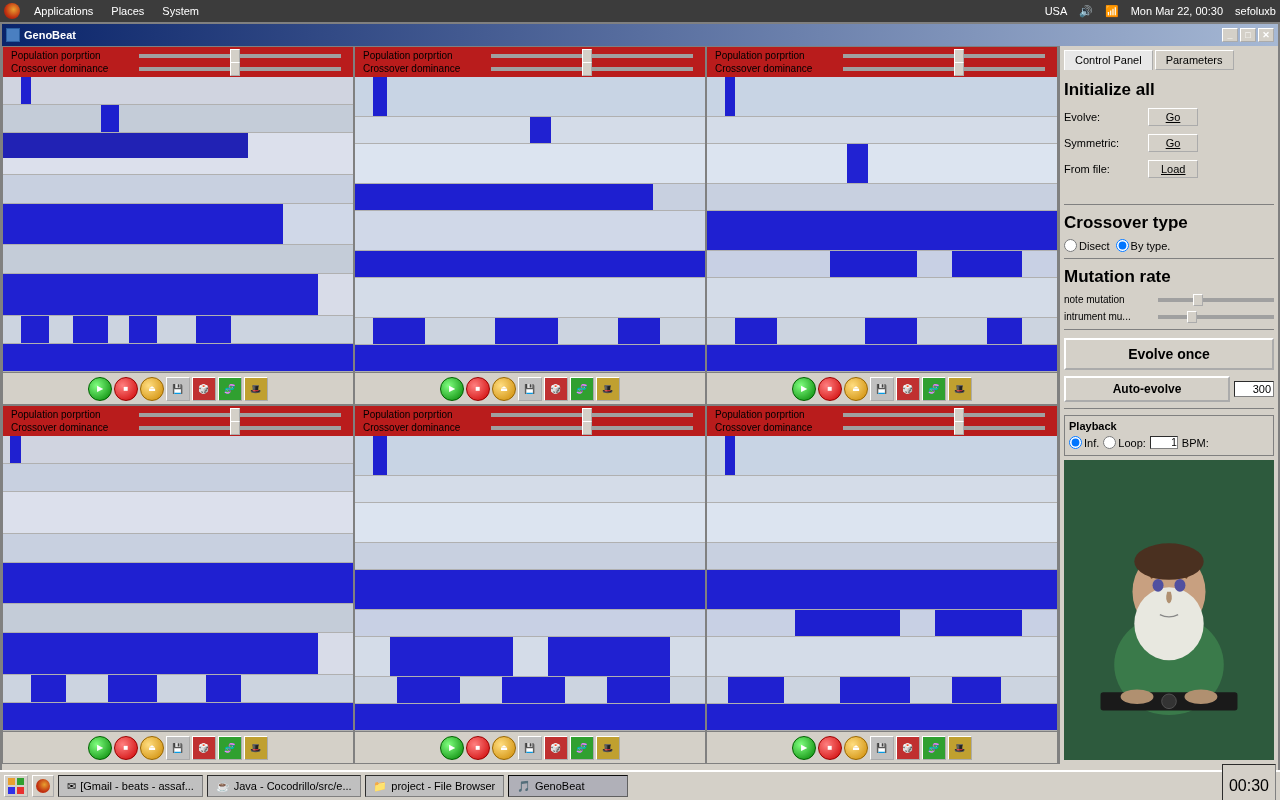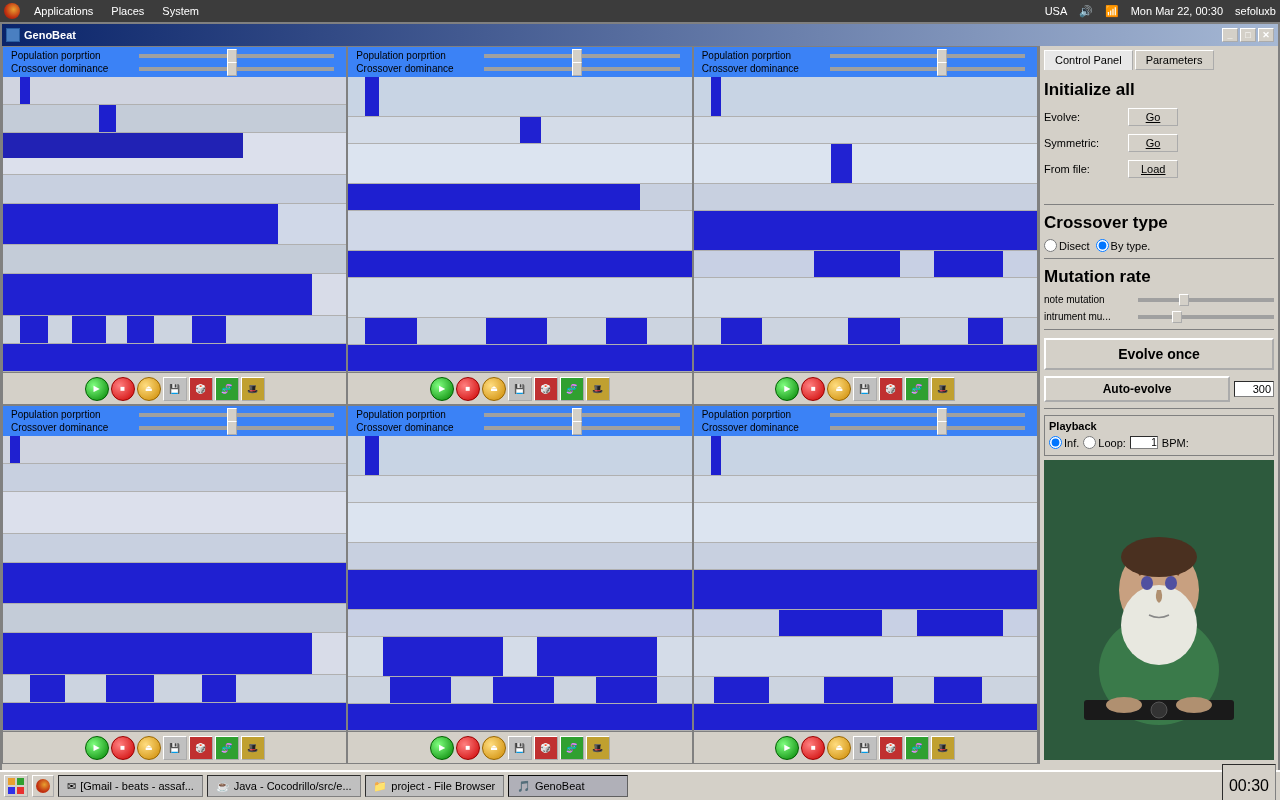--- a/index.html
+++ b/index.html
@@ -83,21 +83,21 @@
     .panel {
       border: 1px solid #808080;
       background: #d4d0c8;
       display: flex;
       flex-direction: column;
       overflow: hidden;
     }
 
     .panel-header {
       padding: 2px 4px;
-      background: #3b82f6;
+      background: #b91c1c;
       flex-shrink: 0;
     }
 
     .slider-row {
       display: flex;
       align-items: center;
       gap: 4px;
       padding: 1px 4px;
     }
 
@@ -150,21 +150,21 @@
       display: flex;
       align-items: center;
       justify-content: center;
       gap: 2px;
       flex-shrink: 0;
       padding: 2px;
     }
 
     
     #control-panel {
-      width: 240px;
+      width: 220px;
       background: #d4d0c8;
       border-left: 2px solid #808080;
       display: flex;
       flex-direction: column;
       padding: 4px;
       gap: 4px;
       flex-shrink: 0;
     }
 
     .cp-tabs {

